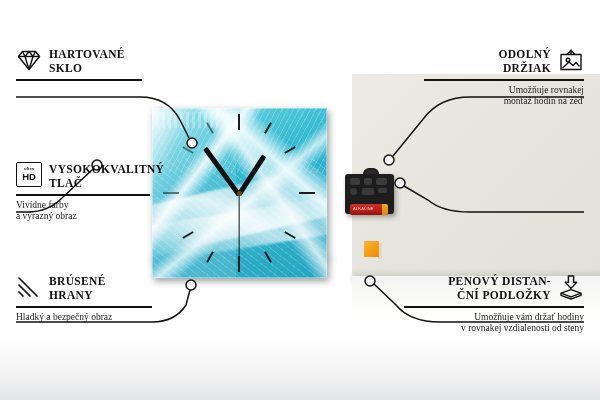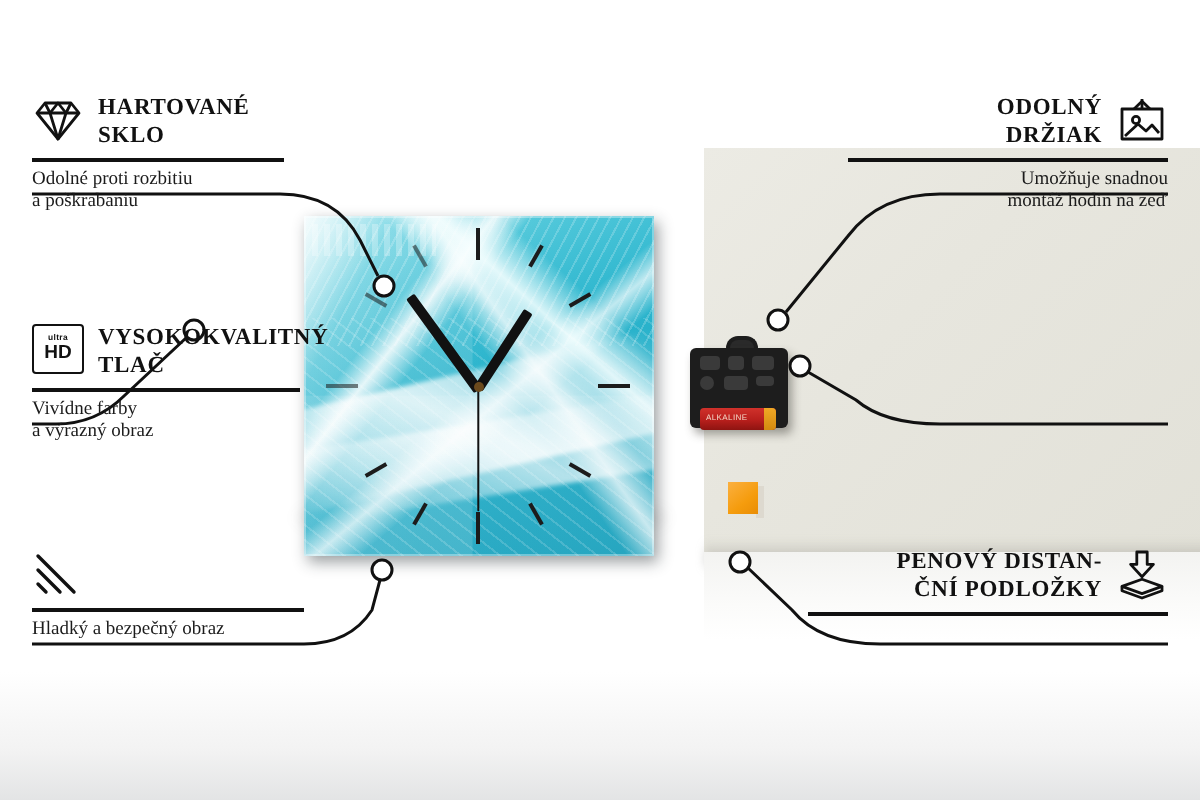--- a/index.html
+++ b/index.html
@@ -225,22 +225,20 @@
             <path d="M2.5 9.5 H23.5"></path>
             <path d="M6.5 4.5 L9 9.5 L13 22.5 L17 9.5 L19.5 4.5"></path>
             <path d="M9 9.5 L13 4.5 L17 9.5"></path>
           </g>
         </svg>
       </span>
       <div class="title">HARTOVANÉ
 SKLO</div>
     </div>
     <div class="rule" style="width:126px;"></div>
-    <div class="desc">Odolné proti rozbitiu
-a poškrabaniu</div>
   </div>
 
   <div class="callout left" style="left:16px;top:163px;width:170px;">
     <div class="head">
       <span class="ico">
         <span class="hd-box">
           <span class="hd-ultra">ultra</span>
           <span class="hd-hd">HD</span>
         </span>
       </span>
@@ -256,20 +254,22 @@
     <div class="head">
       <span class="ico">
         <svg viewBox="0 0 26 26">
           <g stroke="#111" stroke-width="1.7" stroke-linecap="round">
             <path d="M3 4 L21 22"></path>
             <path d="M3 11 L14 22"></path>
             <path d="M3 18 L7 22"></path>
           </g>
         </svg>
       </span>
+      <div class="title">BRÚSENÉ
+HRANY</div>
     </div>
     <div class="rule" style="width:136px;"></div>
     <div class="desc">Hladký a bezpečný obraz</div>
   </div>
 
   <div class="callout right" style="left:424px;top:48px;width:160px;">
     <div class="head">
       <span class="ico">
         <svg viewBox="0 0 26 26">
           <g fill="none" stroke="#111" stroke-width="1.4" stroke-linejoin="round">
@@ -278,35 +278,37 @@
             <path d="M9 7.5 L13 3.6 L17 7.5"></path>
             <circle cx="10" cy="13" r="1.8"></circle>
             <path d="M4.5 21 L11 15 L15 18.5 L18 15.5 L21.5 19.5"></path>
           </g>
         </svg>
       </span>
       <div class="title">ODOLNÝ
 DRŽIAK</div>
     </div>
     <div class="rule" style="width:160px;margin-left:auto;"></div>
-    <div class="desc">Umožňuje snadnou
+    <div class="desc">Umožňuje rovnakej
 montáž hodin na zeď</div>
   </div>
 
 
   <div class="callout right" style="left:404px;top:275px;width:180px;">
     <div class="head">
       <span class="ico">
         <svg viewBox="0 0 26 26">
           <g fill="none" stroke="#111" stroke-width="1.4" stroke-linejoin="round">
             <path d="M10.4 2 h5.2 v6.2 h3.1 L13 14.4 L7.3 8.2 h3.1 z"></path>
             <path d="M13 15.6 L23 19.2 L13 22.8 L3 19.2 z"></path>
             <path d="M3 19.2 v2.2 L13 25 l10 -3.6 v-2.2"></path>
           </g>
         </svg>
       </span>
       <div class="title">PENOVÝ DISTAN-
 ČNÍ PODLOŽKY</div>
     </div>
     <div class="rule" style="width:180px;margin-left:auto;"></div>
+    <div class="desc">Umožňuje vám držať hodiny
+v rovnakej vzdialenosti od steny</div>
   </div>
 
 </div>
 
 </body></html>

